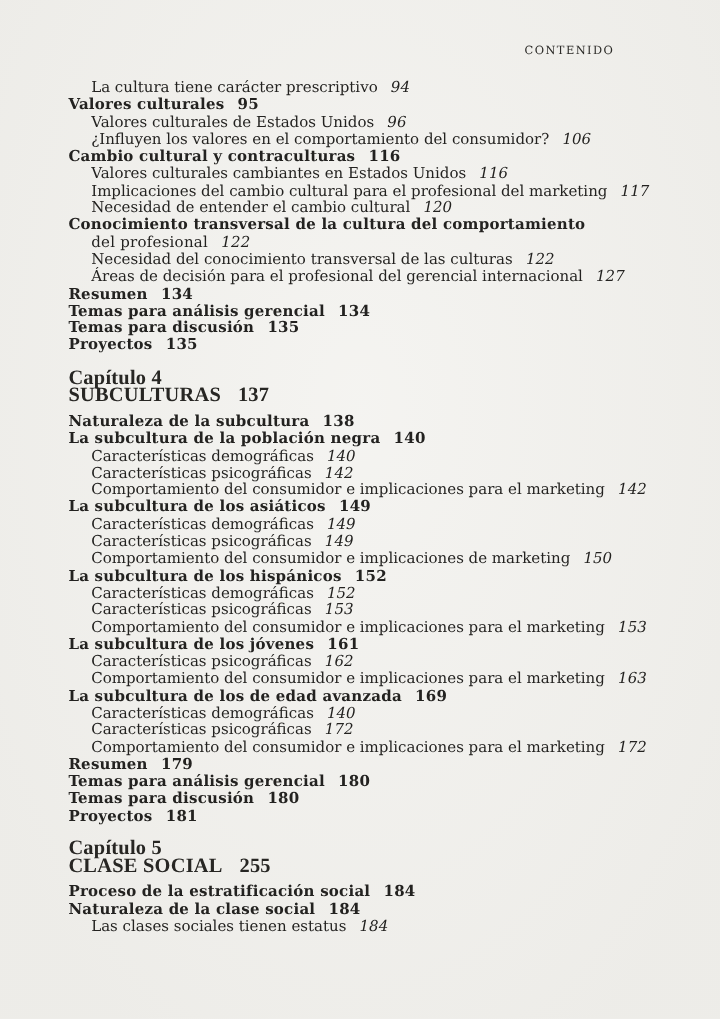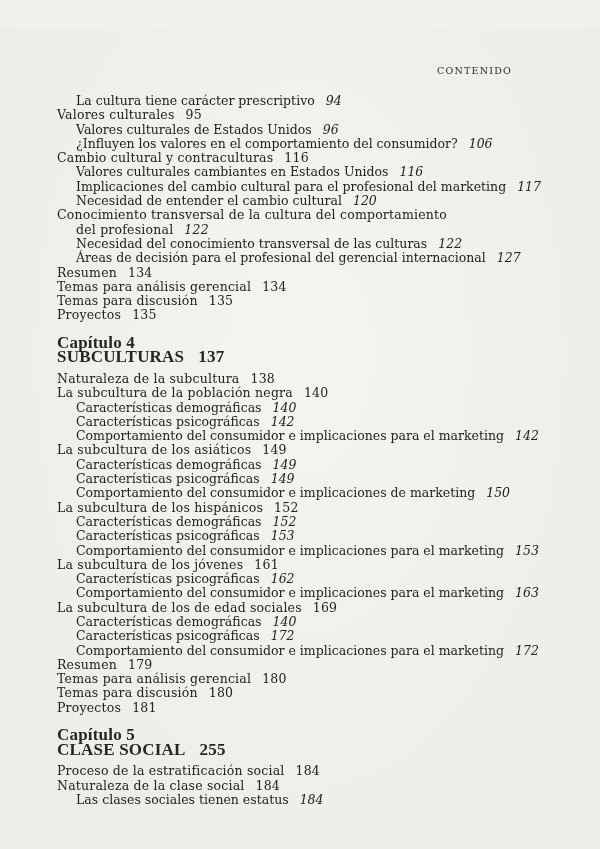--- a/index.html
+++ b/index.html
@@ -14,21 +14,20 @@
     font-family: "DejaVu Serif", serif;
     color: #232220;
     position: relative;
   }
   .page {
     position: absolute;
     inset: 0;
     background:
       radial-gradient(ellipse at 50% 40%, rgba(255,255,255,0.25), rgba(0,0,0,0.015) 85%),
       #f1f0ec;
-    margin-top: 28px;
   }
   .running-head {
     position: absolute;
     top: 37px;
     right: 88px;
     font-size: 9.5px;
     letter-spacing: 1.2px;
     font-family: "DejaVu Serif", serif;
     color: #2b2a27;
   }
@@ -37,21 +36,21 @@
     left: 57px;
     top: 66px;
     right: 30px;
   }
   .entry {
     line-height: 14.3px;
     font-size: 12.5px;
     white-space: nowrap;
   }
   .entry.lvl0 {
-    font-weight: normal;
+    font-weight: bold;
     letter-spacing: 0.2px;
   }
   .entry.lvl1 {
     padding-left: 19px;
     font-weight: normal;
   }
   .entry .pg {
     margin-left: 11px;
     text-align: center;
   }
@@ -106,21 +105,21 @@
       <div class="entry lvl1"><span>Características demográficas</span><span class="pg">149</span></div>
       <div class="entry lvl1"><span>Características psicográficas</span><span class="pg">149</span></div>
       <div class="entry lvl1"><span>Comportamiento del consumidor e implicaciones de marketing</span><span class="pg">150</span></div>
       <div class="entry lvl0"><span>La subcultura de los hispánicos</span><span class="pg">152</span></div>
       <div class="entry lvl1"><span>Características demográficas</span><span class="pg">152</span></div>
       <div class="entry lvl1"><span>Características psicográficas</span><span class="pg">153</span></div>
       <div class="entry lvl1"><span>Comportamiento del consumidor e implicaciones para el marketing</span><span class="pg">153</span></div>
       <div class="entry lvl0"><span>La subcultura de los jóvenes</span><span class="pg">161</span></div>
       <div class="entry lvl1"><span>Características psicográficas</span><span class="pg">162</span></div>
       <div class="entry lvl1"><span>Comportamiento del consumidor e implicaciones para el marketing</span><span class="pg">163</span></div>
-      <div class="entry lvl0"><span>La subcultura de los de edad sociales</span><span class="pg">169</span></div>
+      <div class="entry lvl0"><span>La subcultura de los de edad avanzada</span><span class="pg">169</span></div>
       <div class="entry lvl1"><span>Características demográficas</span><span class="pg">140</span></div>
       <div class="entry lvl1"><span>Características psicográficas</span><span class="pg">172</span></div>
       <div class="entry lvl1"><span>Comportamiento del consumidor e implicaciones para el marketing</span><span class="pg">172</span></div>
       <div class="entry lvl0"><span>Resumen</span><span class="pg">179</span></div>
       <div class="entry lvl0"><span>Temas para análisis gerencial</span><span class="pg">180</span></div>
       <div class="entry lvl0"><span>Temas para discusión</span><span class="pg">180</span></div>
       <div class="entry lvl0"><span>Proyectos</span><span class="pg">181</span></div>
       <div class="chapter">
         <div>Capítulo 5</div>
         <div><span>CLASE SOCIAL</span><span class="pg">255</span></div>

